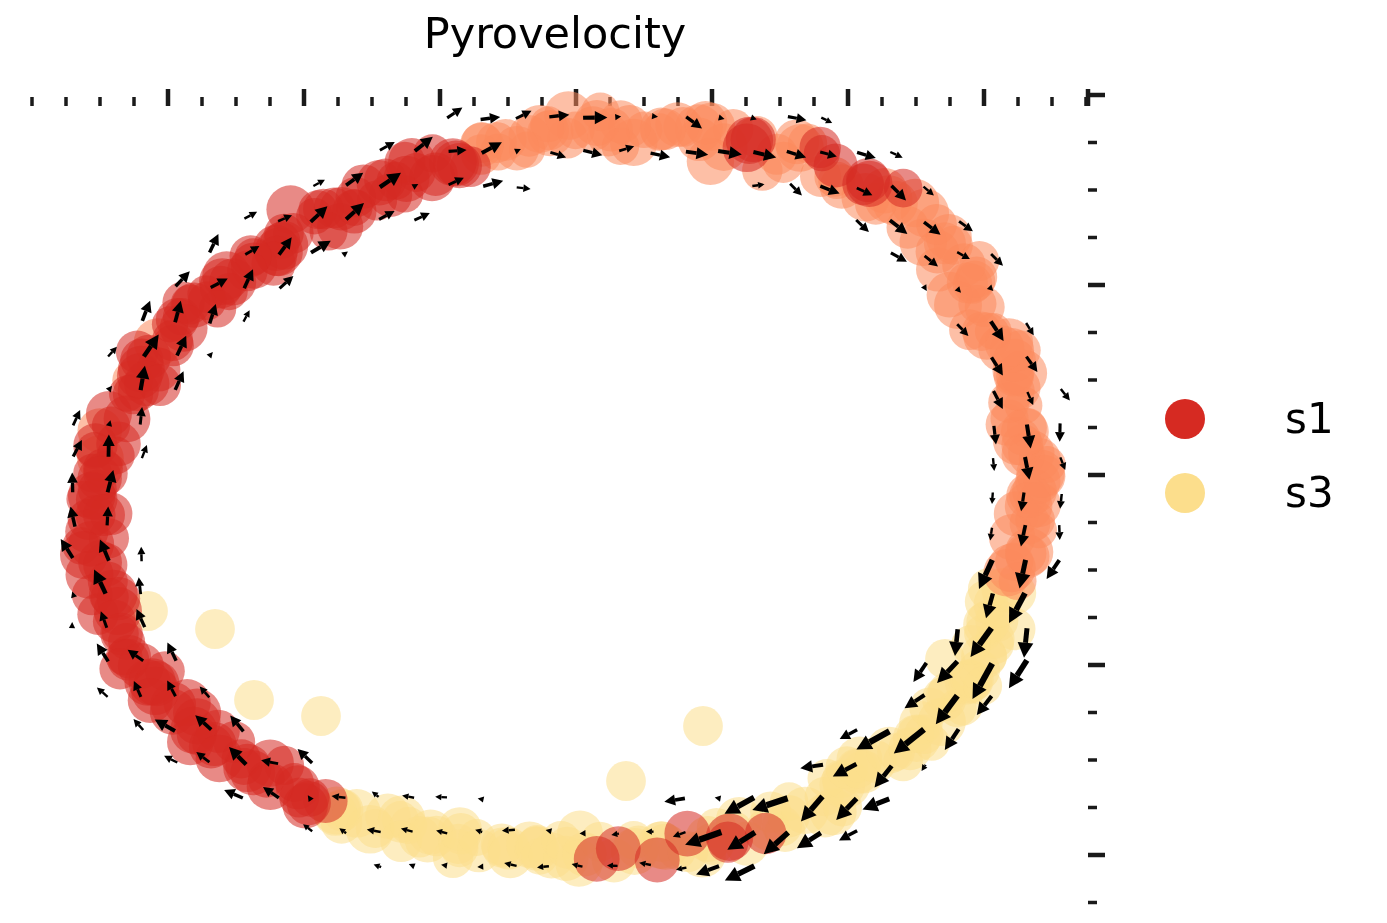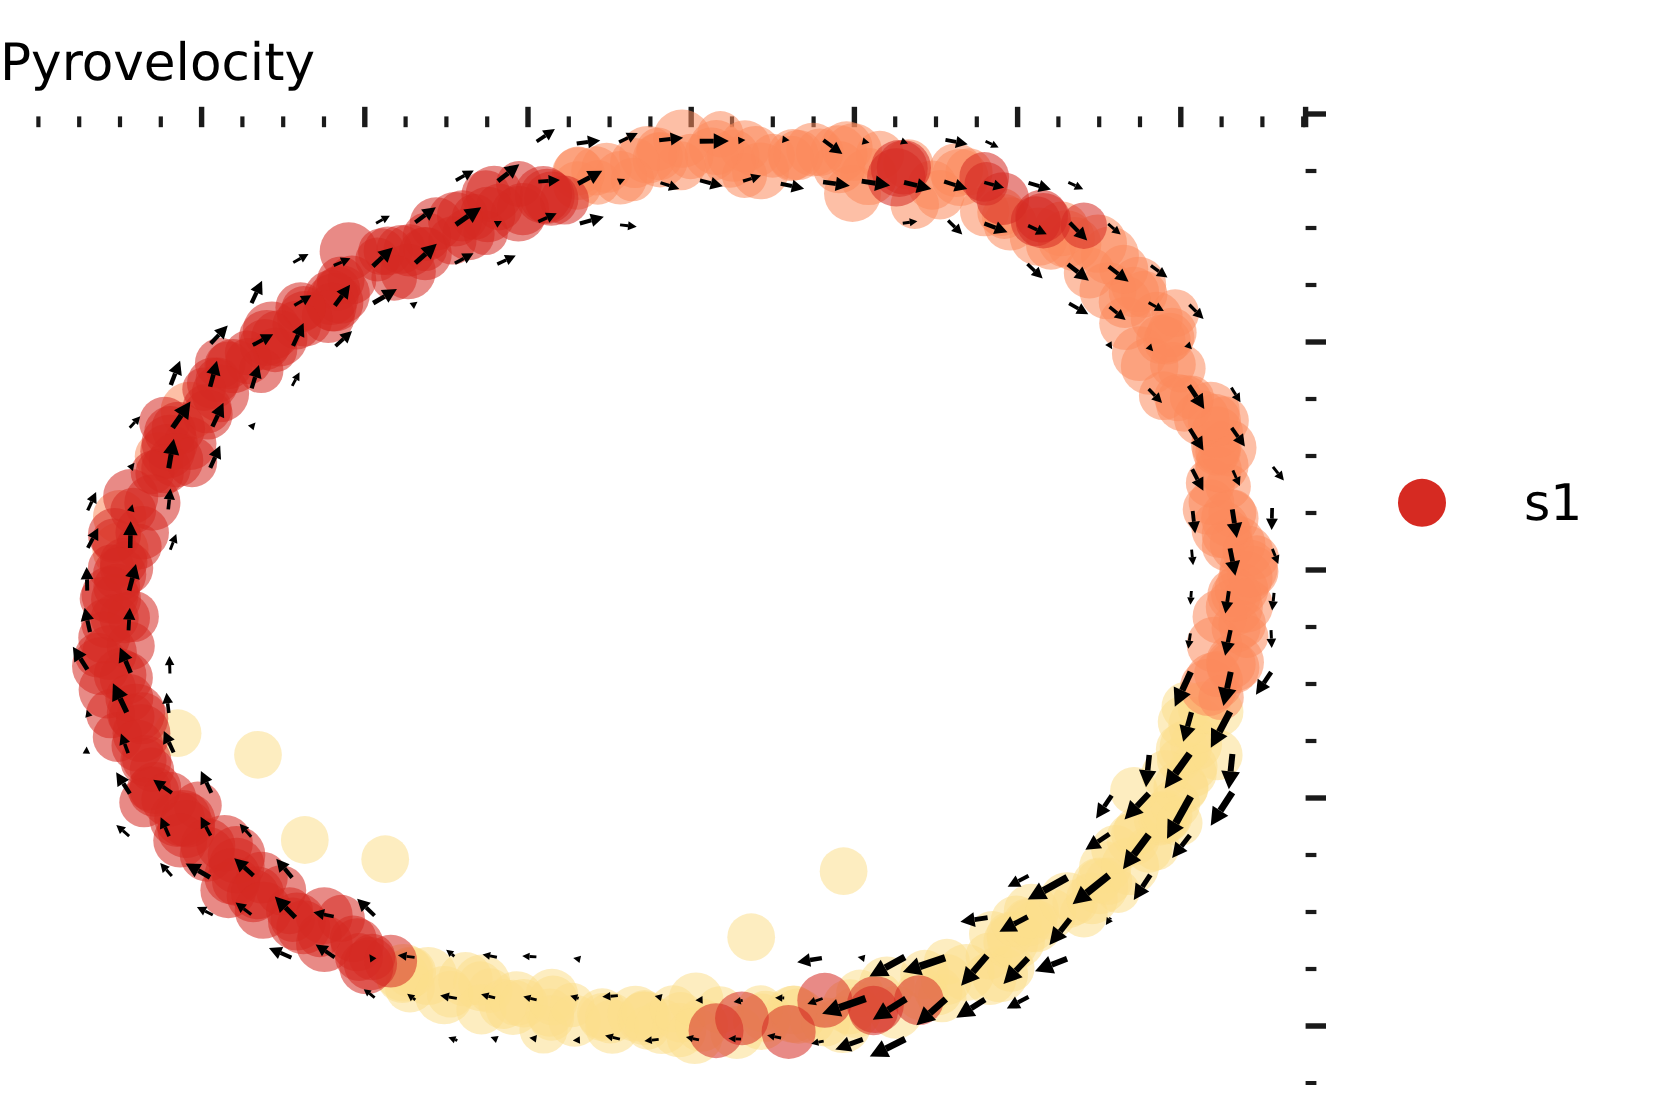--- a/index.html
+++ b/index.html
@@ -13,41 +13,42 @@
   #root {
     position: relative;
     width: 1387px;
     height: 923px;
     background: #ffffff;
   }
   #plot-title {
     position: absolute;
     left: 0; top: 12px;
     width: 1110px;
+    text-align: center;
     font-size: 43px;
     font-weight: 400;
     color: #000000;
     letter-spacing: 0px;
     line-height: 1;
-    margin-top: 20px;
   }
   #axes-layer { position: absolute; left: 0; top: 0; }
   #data-layer { position: absolute; left: 0; top: 0; }
   #legend {
     position: absolute;
     left: 1165px;
     top: 398px;
     display: flex;
     flex-direction: column;
     gap: 32px;
   }
   .legend-row {
     display: flex;
     align-items: center;
     height: 42px;
+    gap: 15px;
   }
   .legend-swatch {
     width: 40px; height: 40px;
     border-radius: 50%;
     flex: 0 0 auto;
   }
   .legend-label {
     margin-left: 65px;
     font-size: 42px;
     color: #000000;
@@ -1307,15 +1308,19 @@
           <polygon points="724.8,880.5 734.8,866.9 741.7,880.9" fill="#000000"></polygon>
         </g>
       </g>
   </svg>
 
   <div id="legend">
     <div class="legend-row">
       <span class="legend-swatch" id="sw0" style="background: rgb(214, 42, 34);"></span>
       <span class="legend-label">s1</span>
     </div>
+    <div class="legend-row">
+      <span class="legend-swatch" id="sw2" style="background: rgb(252, 222, 140);"></span>
+      <span class="legend-label">s3</span>
+    </div>
   </div>
 
 </div>
 
 </body></html>

